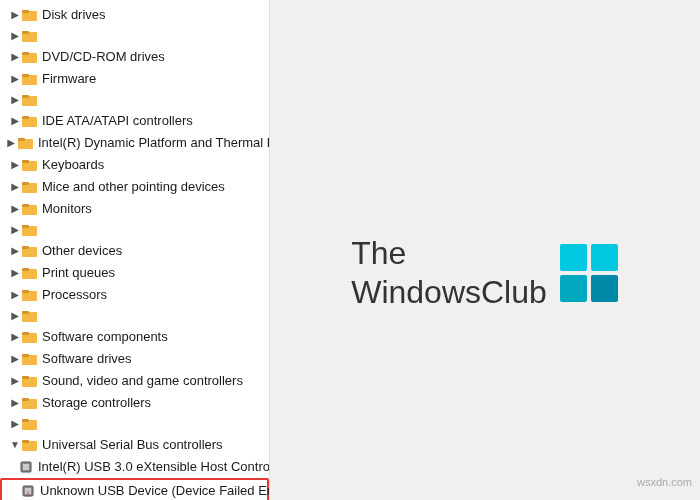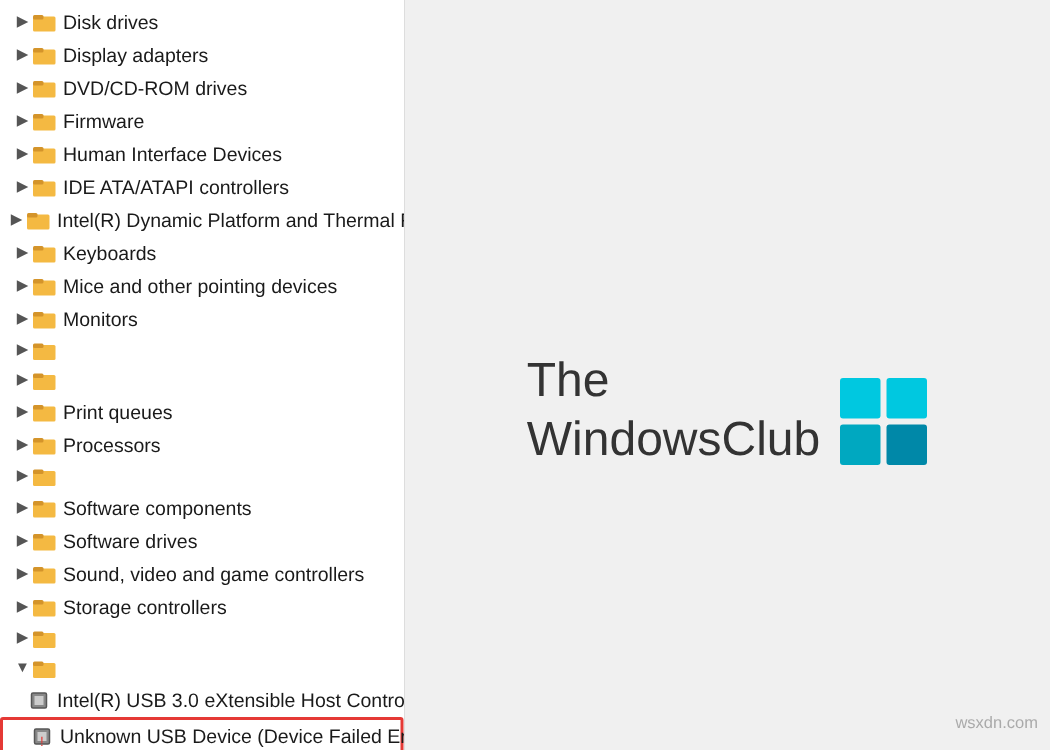--- a/index.html
+++ b/index.html
@@ -73,21 +73,21 @@
       justify-content: center;
     }
 
     .item-label {
       color: #1a1a1a;
     }
 
     
     .logo-container {
       display: flex;
-      align-items: flex-end;
+      align-items: center;
       gap: 12px;
       margin-top: 45px;
     }
 
     .logo-text {
       font-size: 32px;
       font-weight: 300;
       color: #333;
       line-height: 1.2;
     }
@@ -124,21 +124,20 @@
     </div>
     <div class="tree-item">
       <span class="indent" style="width:4px; display:inline-block;"></span>
       <span class="expand-arrow">▶</span>
       <span class="item-icon">
         <svg width="16" height="16" viewBox="0 0 16 16">
           <rect x="0" y="4" width="15" height="10" rx="1" fill="#f4b942"></rect>
           <rect x="0" y="3" width="7" height="3" rx="1" fill="#d4942a"></rect>
         </svg>
       </span>
-      <span class="item-label">Display adapters</span>
     </div>
     <div class="tree-item">
       <span class="indent" style="width:4px; display:inline-block;"></span>
       <span class="expand-arrow">▶</span>
       <span class="item-icon">
         <svg width="16" height="16" viewBox="0 0 16 16">
           <rect x="0" y="4" width="15" height="10" rx="1" fill="#f4b942"></rect>
           <rect x="0" y="3" width="7" height="3" rx="1" fill="#d4942a"></rect>
         </svg>
       </span>
@@ -157,21 +156,20 @@
     </div>
     <div class="tree-item">
       <span class="indent" style="width:4px; display:inline-block;"></span>
       <span class="expand-arrow">▶</span>
       <span class="item-icon">
         <svg width="16" height="16" viewBox="0 0 16 16">
           <rect x="0" y="4" width="15" height="10" rx="1" fill="#f4b942"></rect>
           <rect x="0" y="3" width="7" height="3" rx="1" fill="#d4942a"></rect>
         </svg>
       </span>
-      <span class="item-label">Human Interface Devices</span>
     </div>
     <div class="tree-item">
       <span class="indent" style="width:4px; display:inline-block;"></span>
       <span class="expand-arrow">▶</span>
       <span class="item-icon">
         <svg width="16" height="16" viewBox="0 0 16 16">
           <rect x="0" y="4" width="15" height="10" rx="1" fill="#f4b942"></rect>
           <rect x="0" y="3" width="7" height="3" rx="1" fill="#d4942a"></rect>
         </svg>
       </span>
@@ -233,20 +231,21 @@
     </div>
     <div class="tree-item">
       <span class="indent" style="width:4px; display:inline-block;"></span>
       <span class="expand-arrow">▶</span>
       <span class="item-icon">
         <svg width="16" height="16" viewBox="0 0 16 16">
           <rect x="0" y="4" width="15" height="10" rx="1" fill="#f4b942"></rect>
           <rect x="0" y="3" width="7" height="3" rx="1" fill="#d4942a"></rect>
         </svg>
       </span>
+      <span class="item-label">Other devices</span>
     </div>
     <div class="tree-item">
       <span class="indent" style="width:4px; display:inline-block;"></span>
       <span class="expand-arrow">▶</span>
       <span class="item-icon">
         <svg width="16" height="16" viewBox="0 0 16 16">
           <rect x="0" y="4" width="15" height="10" rx="1" fill="#f4b942"></rect>
           <rect x="0" y="3" width="7" height="3" rx="1" fill="#d4942a"></rect>
         </svg>
       </span>
@@ -329,20 +328,21 @@
     </div>
     <div class="tree-item">
       <span class="indent" style="width:4px; display:inline-block;"></span>
       <span class="expand-arrow">▼</span>
       <span class="item-icon">
         <svg width="16" height="16" viewBox="0 0 16 16">
           <rect x="0" y="4" width="15" height="10" rx="1" fill="#f4b942"></rect>
           <rect x="0" y="3" width="7" height="3" rx="1" fill="#d4942a"></rect>
         </svg>
       </span>
+      <span class="item-label">Universal Serial Bus controllers</span>
     </div>
     <div class="tree-item">
       <span class="indent" style="width:22px; display:inline-block;"></span>
       <span class="expand-arrow" style="visibility:hidden;">▶</span>
       <span class="item-icon">
         <svg width="16" height="16" viewBox="0 0 16 16">
           <rect x="3" y="3" width="10" height="10" rx="1" fill="#888" stroke="#555" stroke-width="1"></rect>
           <rect x="5" y="5" width="6" height="6" fill="#ccc"></rect>
         </svg>
       </span>

